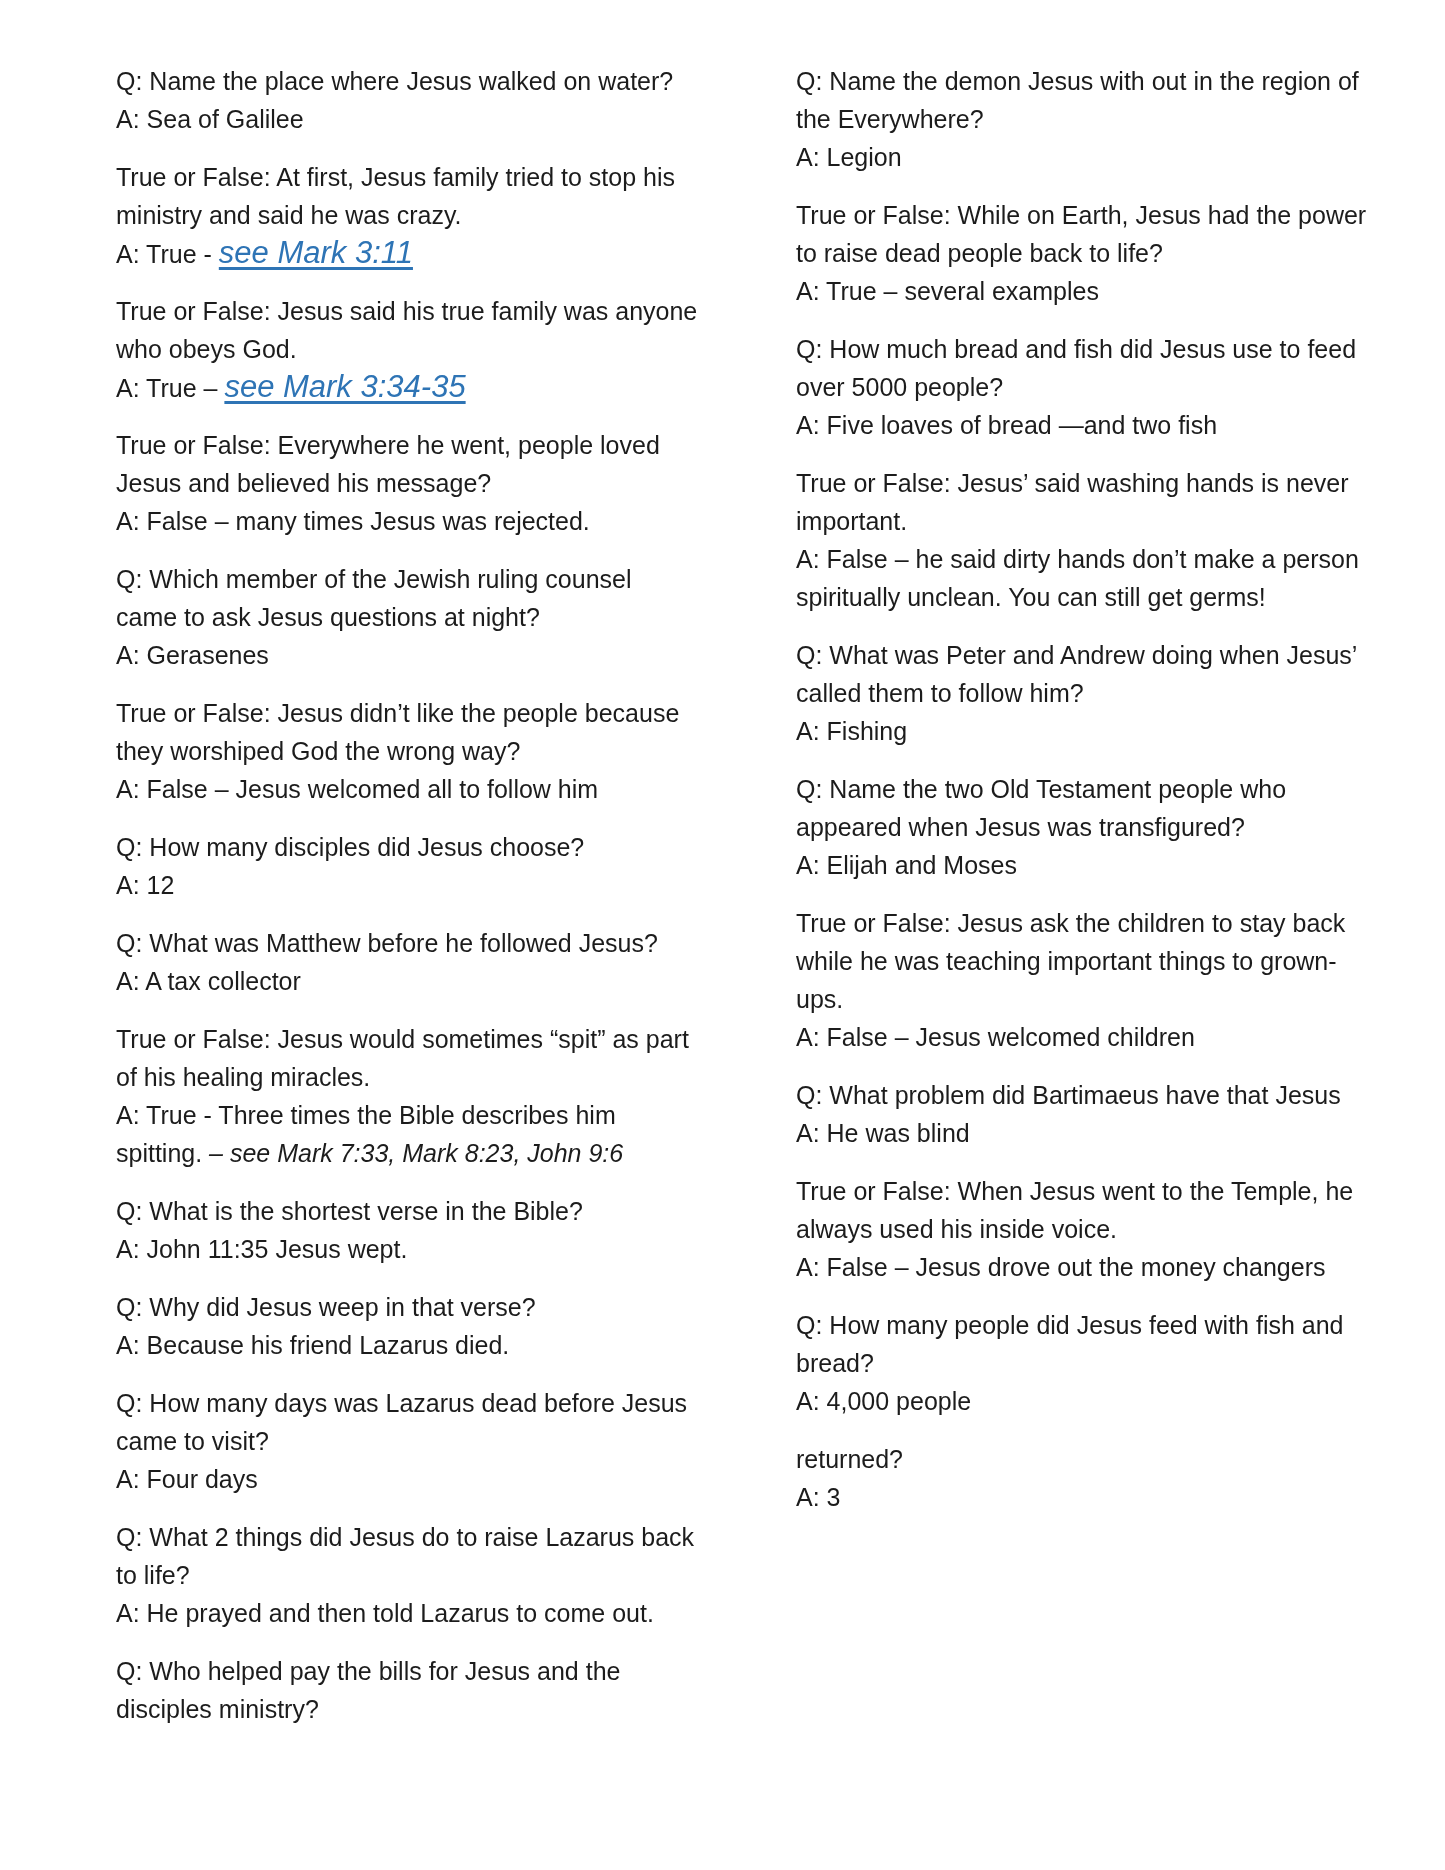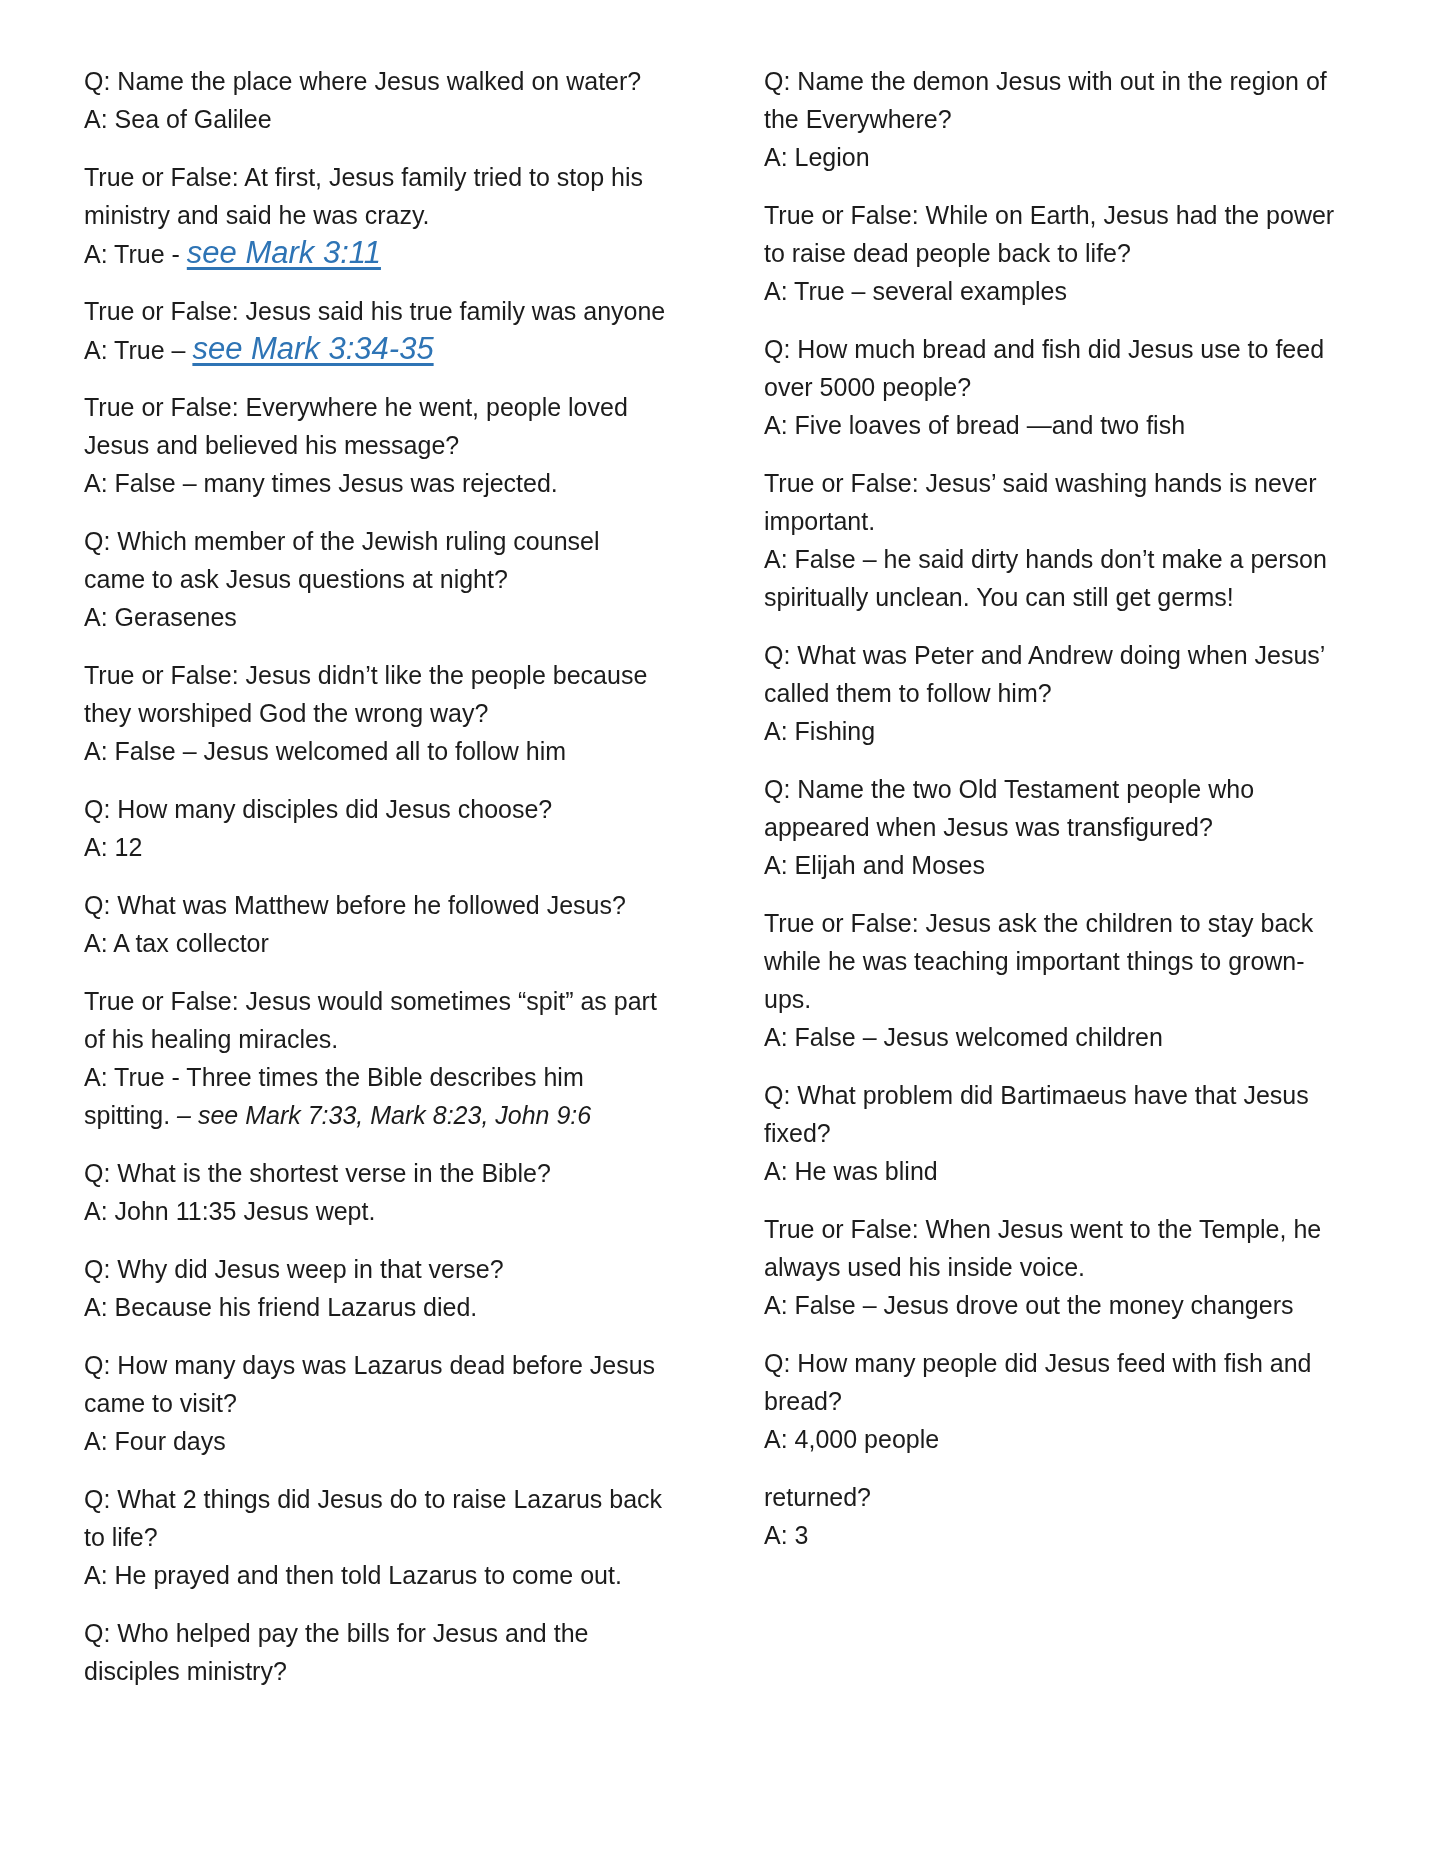--- a/index.html
+++ b/index.html
@@ -10,21 +10,21 @@
   body {
     width: 1445px;
     height: 1870px;
     overflow: hidden;
     font-family: "Liberation Sans", sans-serif;
     color: #1c1c1c;
   }
   .page {
     box-sizing: border-box;
     display: flex;
-    padding: 62px 0 0 84px;
+    padding: 62px 0 0 116px;
     gap: 80px;
   }
   .col {
     flex: 0 0 600px;
     width: 600px;
   }
   .block {
     margin: 0 0 20px 0;
   }
   .line {
@@ -56,20 +56,21 @@
         <div class="line"><span class="run">Q: Name the place where Jesus walked on water?</span></div>
         <div class="line"><span class="run">A: Sea of Galilee</span></div>
       </div>
       <div class="block">
         <div class="line"><span class="run">True or False: At first, Jesus family tried to stop his</span></div>
         <div class="line"><span class="run">ministry and said he was crazy.</span></div>
         <div class="line"><span class="run">A: True - </span><a class="run run-link">see Mark 3:11</a></div>
       </div>
       <div class="block">
         <div class="line"><span class="run">True or False: Jesus said his true family was anyone</span></div>
+        <div class="line"><span class="run">who obeys God.</span></div>
         <div class="line"><span class="run">A: True – </span><a class="run run-link">see Mark 3:34-35</a></div>
       </div>
       <div class="block">
         <div class="line"><span class="run">True or False: Everywhere he went, people loved</span></div>
         <div class="line"><span class="run">Jesus and believed his message?</span></div>
         <div class="line"><span class="run">A: False – many times Jesus was rejected.</span></div>
       </div>
       <div class="block">
         <div class="line"><span class="run">Q: Which member of the Jewish ruling counsel</span></div>
         <div class="line"><span class="run">came to ask Jesus questions at night?</span></div>
@@ -150,21 +151,20 @@
         <div class="line"><span class="run">A: Elijah and Moses</span></div>
       </div>
       <div class="block">
         <div class="line"><span class="run">True or False: Jesus ask the children to stay back</span></div>
         <div class="line"><span class="run">while he was teaching important things to grown-</span></div>
         <div class="line"><span class="run">ups.</span></div>
         <div class="line"><span class="run">A: False – Jesus welcomed children</span></div>
       </div>
       <div class="block">
         <div class="line"><span class="run">Q: What problem did Bartimaeus have that Jesus</span></div>
-        <div class="line"><span class="run">fixed?</span></div>
         <div class="line"><span class="run">A: He was blind</span></div>
       </div>
       <div class="block">
         <div class="line"><span class="run">True or False: When Jesus went to the Temple, he</span></div>
         <div class="line"><span class="run">always used his inside voice.</span></div>
         <div class="line"><span class="run">A: False – Jesus drove out the money changers</span></div>
       </div>
       <div class="block">
         <div class="line"><span class="run">Q: How many people did Jesus feed with fish and</span></div>
         <div class="line"><span class="run">bread?</span></div>

